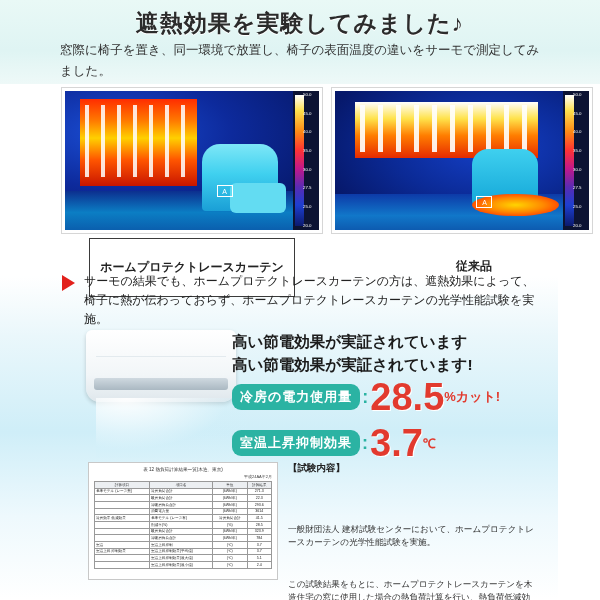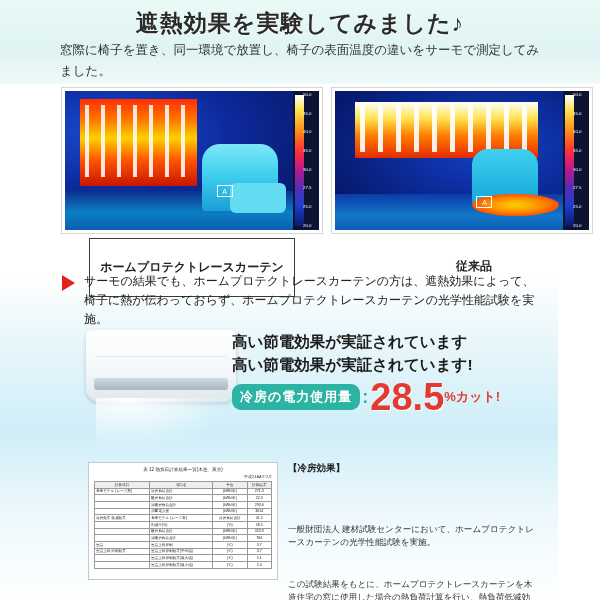--- a/index.html
+++ b/index.html
@@ -238,20 +238,23 @@
 
   <div class="claim">
     <div>高い節電効果が実証されています</div>
     <div>高い節電効果が実証されています!</div>
   </div>
 
   <div class="res r1">
     <span class="res-label">冷房の電力使用量</span><span class="res-colon">:</span><span class="res-num">28.5</span><span class="res-unit">%カット!</span>
   </div>
 
+  <div class="res r2">
+    <span class="res-label">室温上昇抑制効果</span><span class="res-colon">:</span><span class="res-num">3.7</span><span class="res-unit">℃</span>
+  </div>
 
   <div class="tbl-card">
     <div class="tbl-title">表 12   熱負荷計算結果一覧(木造、東京)</div>
     <div class="tbl-meta">平成24AA年2月</div>
     <table class="mini">
       <thead>
         <tr>
           <th>計算項目</th>
           <th>項目名</th>
           <th>単位</th>
@@ -329,18 +332,18 @@
             <td class="l"></td>
             <td class="l">室温上昇抑制効果(最小値)</td>
             <td>(℃)</td>
             <td>2.4</td>
           </tr>
         </tbody>
     </table>
   </div>
 
   <div class="side-txt">
-    <div class="side-h">【冷房効果】</div>
+    <div class="side-h">【試験内容】</div>
     <div class="side-p">一般財団法人 建材試験センターにおいて、ホームプロテクトレースカーテンの光学性能試験を実施。</div>
     <div class="side-p2">この試験結果をもとに、ホームプロテクトレースカーテンを木造住宅の窓に使用した場合の熱負荷計算を行い、熱負荷低減効果および室温上昇抑制効果の評価を行いました。</div>
   </div>
 
 </div>
 
 </body></html>

